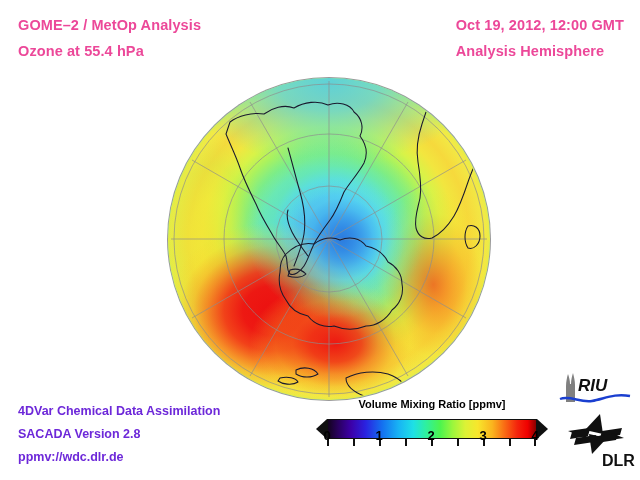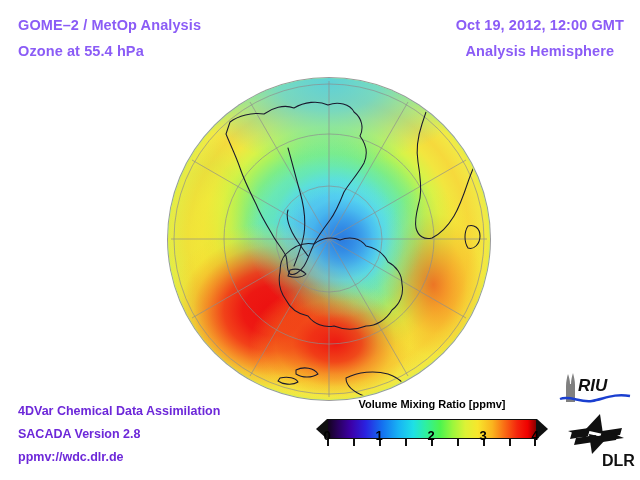--- a/index.html
+++ b/index.html
@@ -6,23 +6,23 @@
   body{
     width:640px;height:480px;position:relative;overflow:hidden;
     font-family:"Liberation Sans", sans-serif;
     -webkit-font-smoothing:antialiased;
   }
   .page{position:absolute;inset:0;background:#fff;}
 
   
   .hdr{position:absolute;top:0;left:0;width:640px;height:72px;}
   .hdr-left{position:absolute;left:18px;top:12px;}
-  .hdr-right{position:absolute;right:16px;top:12px;text-align:center;margin-left:40px;}
+  .hdr-right{position:absolute;right:16px;top:12px;text-align:left;margin-left:40px;}
   .hdr-line{
-    font-size:14.5px;font-weight:bold;color:#8b5cf6;line-height:26px;
+    font-size:14.5px;font-weight:bold;color:#ec4899;line-height:26px;
     white-space:nowrap;letter-spacing:0.1px;
   }
 
   
   .globe-wrap{position:absolute;left:168px;top:78px;width:322px;height:322px;}
   .globe{
     position:absolute;inset:0;border-radius:50%;
     overflow:hidden;
     box-shadow:0 0 0 1px #9a9a9a;
     background:#55d6ee;

